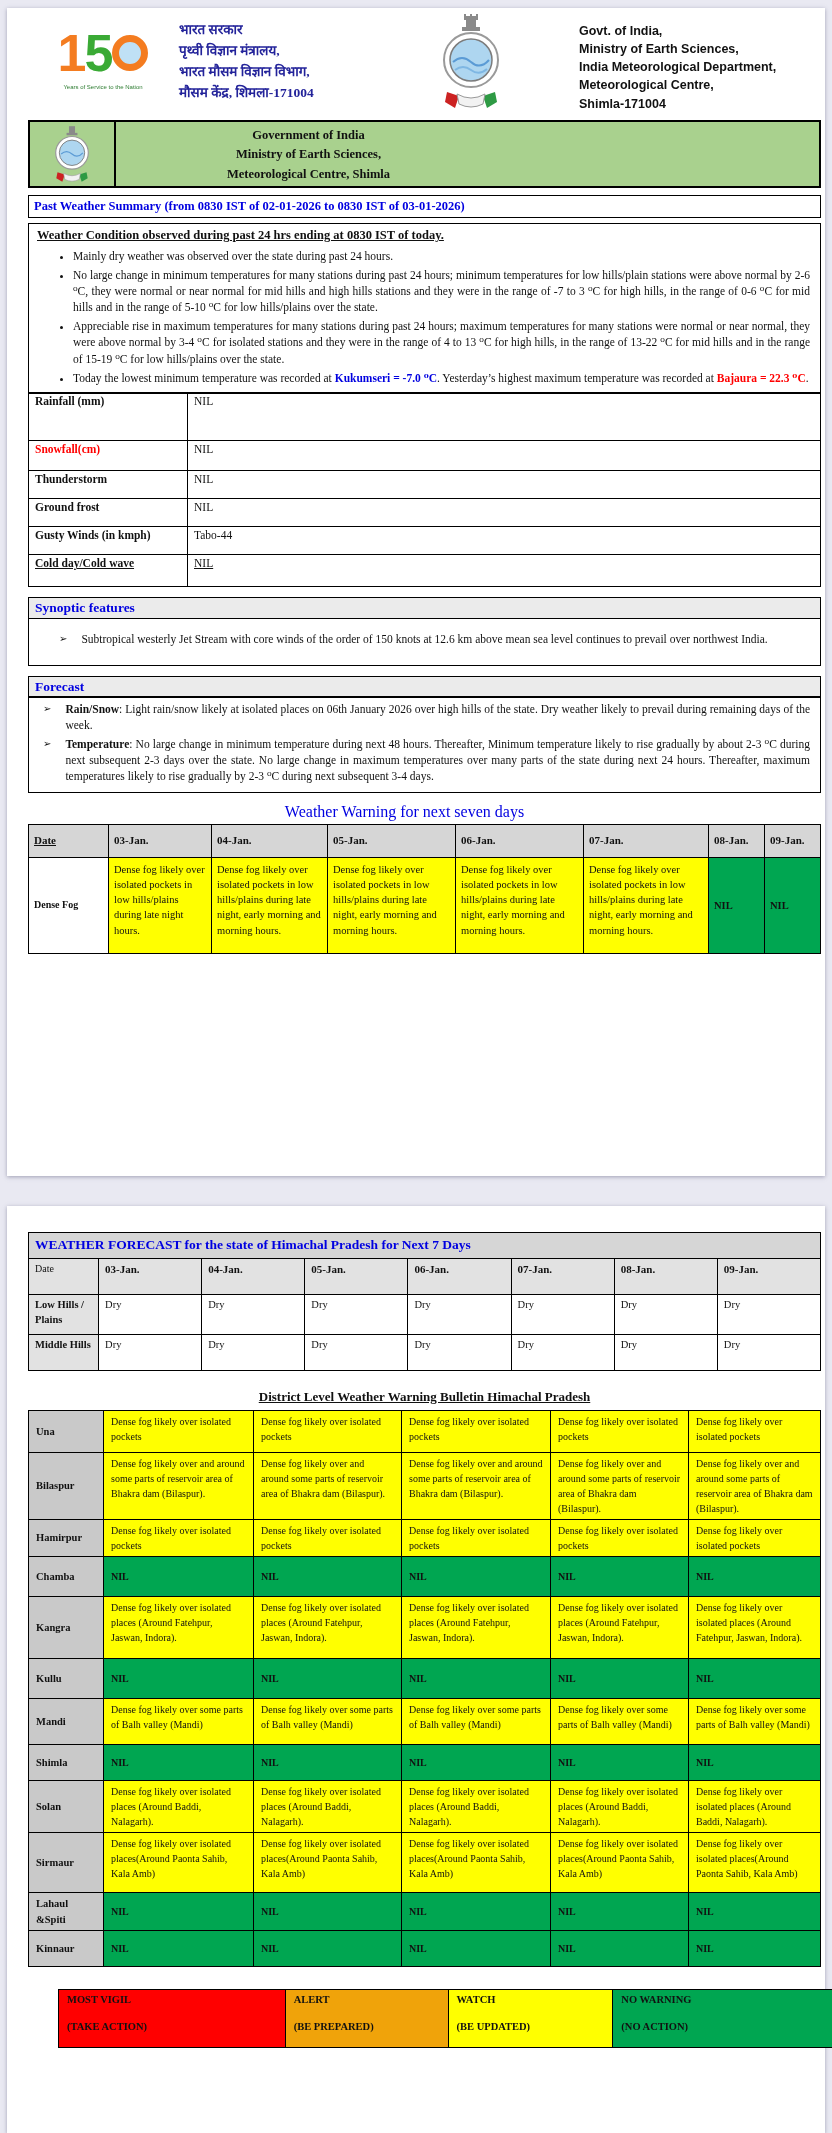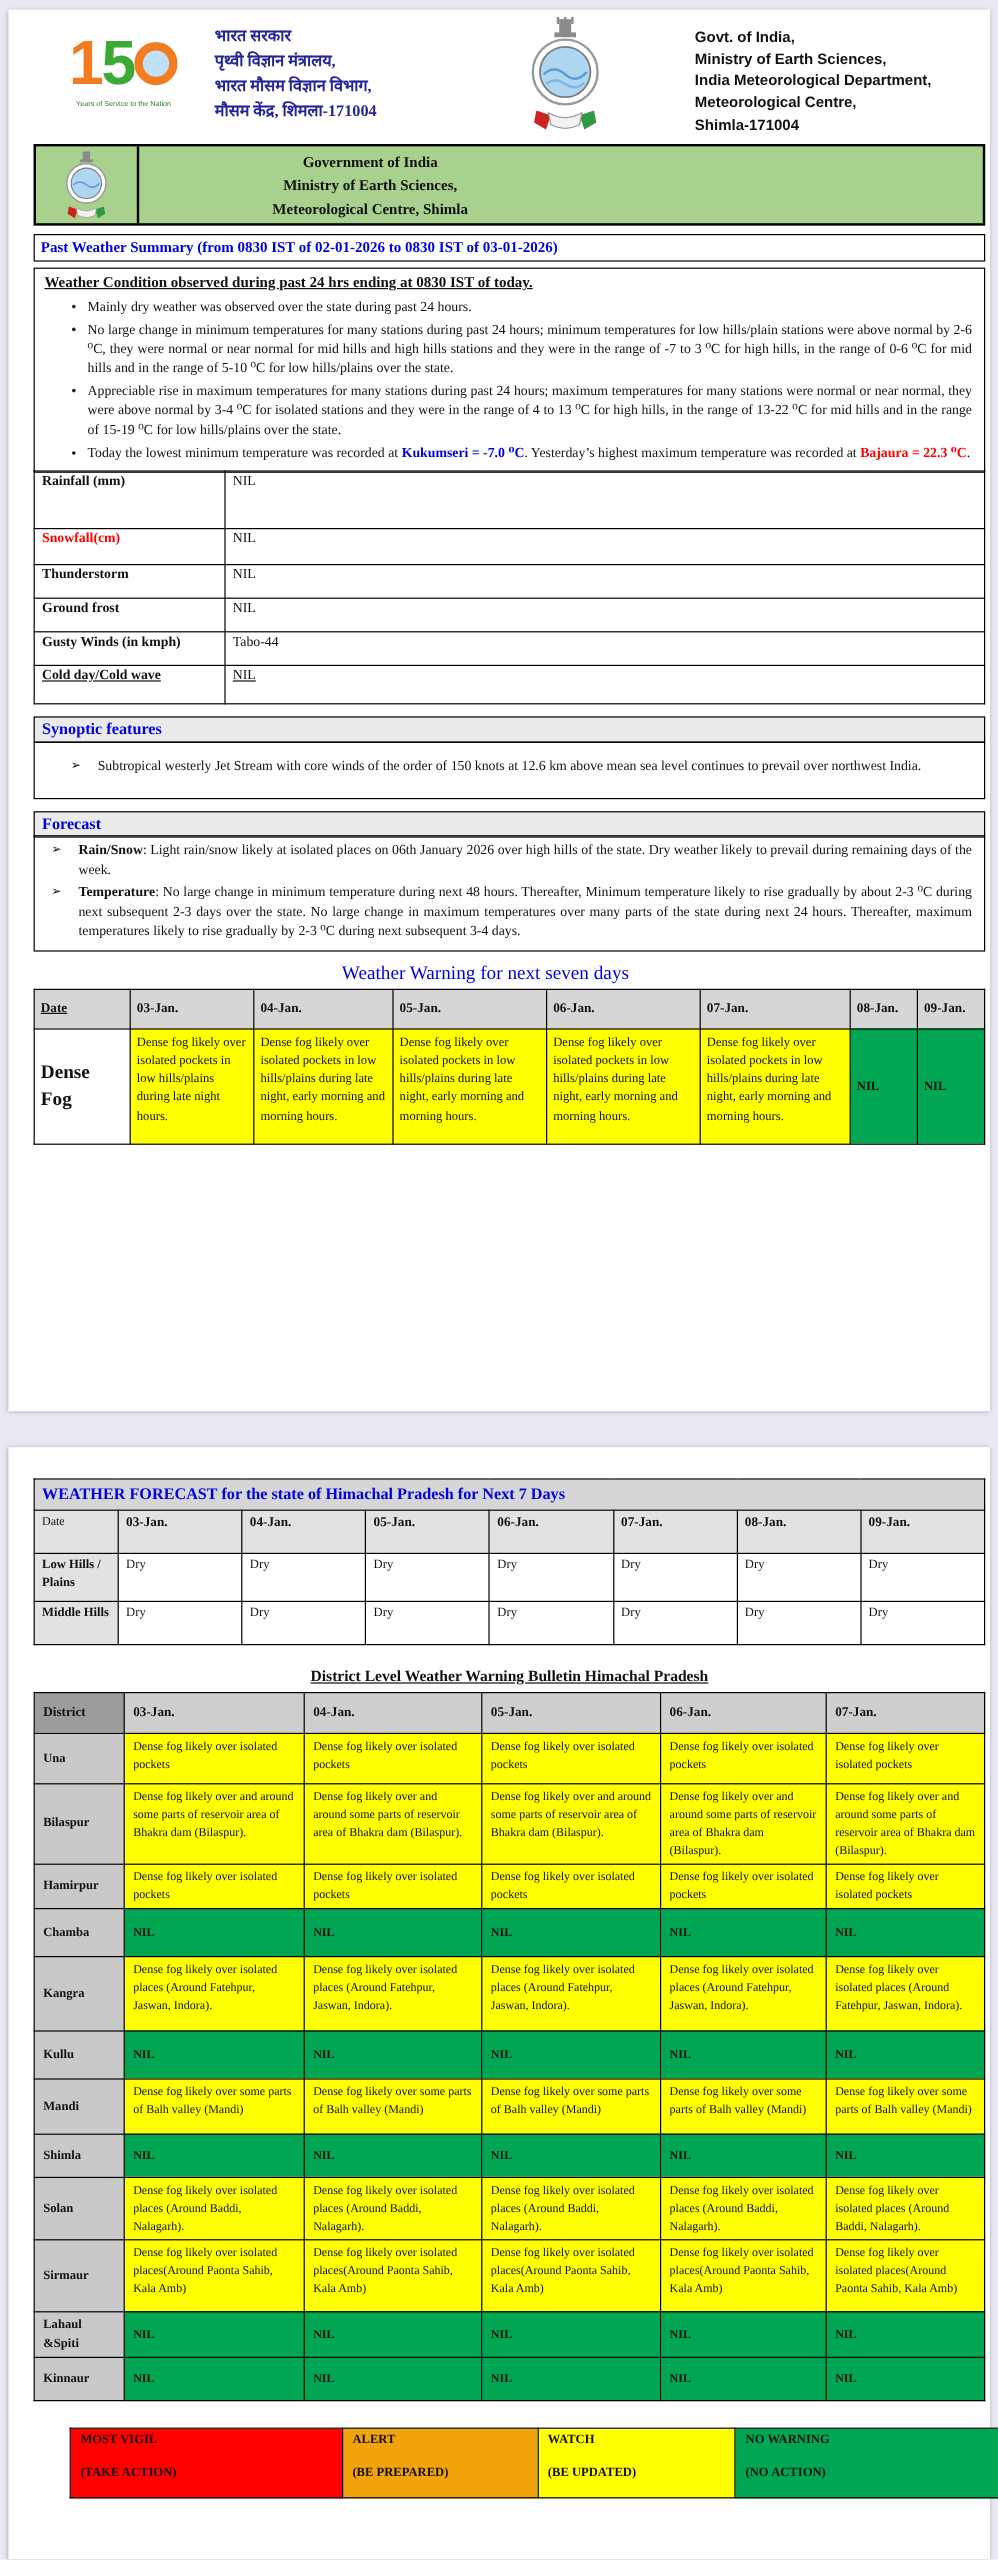--- a/index.html
+++ b/index.html
@@ -51,21 +51,21 @@
   .forecast-box{padding:4px 10px 6px 12px;font-size:11.5px;text-align:justify;}
   .arrow-item{display:flex;margin-bottom:2px;line-height:1.4;}
   .arrow-glyph{font-family:"DejaVu Sans",sans-serif;font-size:10px;margin:1px 14px 0 2px;}
 
   .warning-heading{text-align:center;color:#0000e0;font-weight:normal;font-size:16px;margin:10px 40px 3px 0;}
 
   .warn7-table{width:100%;font-size:10.5px;}
   .warn7-table td,.warn7-table th{border:1.5px solid #000;padding:4px 5px;vertical-align:top;text-align:left;line-height:1.45;}
   .warn7-table th{background:#d6d6d6;font-size:11px;vertical-align:middle;padding:8px 5px;}
   .warn7-table th.u{text-decoration:underline;}
-  .row-label{font-weight:bold;vertical-align:middle !important;background:#fff;font-size:16px;}
+  .row-label{font-weight:bold;vertical-align:middle !important;background:#fff;font-size:10px;}
 
   .fc7-table{width:100%;font-size:10.5px;margin-top:26px;}
   .fc7-table td,.fc7-table th{border:1.5px solid #000;padding:3px 6px;vertical-align:top;text-align:left;line-height:1.4;}
   .fc7-title{background:#d6d6d6;color:#0000e0;font-weight:bold;font-size:13.5px;padding:3px 5px;}
   .fc7-table th{background:#e2e2e2;font-size:11px;}
   .fc7-table th.datecell{font-weight:normal;font-size:10px;vertical-align:top;}
   .fc7-label{background:#e2e2e2;font-weight:bold;}
 
   .district-title{text-align:center;font-weight:bold;font-size:13px;text-decoration:underline;margin-top:18px;}
   .dist-table{width:100%;font-size:10px;margin-top:5px;}
@@ -309,28 +309,20 @@
     <table class="dist-table" id="dist-table">
         <colgroup>
           <col style="width: 75px;">
           <col style="width: 150px;">
           <col style="width: 148px;">
           <col style="width: 149px;">
           <col style="width: 138px;">
           <col style="width: 132px;">
         </colgroup>
         <tbody>
-          <tr style="height: 34px;">
-            <th class="corner">District</th>
-            <th class="day">03-Jan.</th>
-            <th class="day">04-Jan.</th>
-            <th class="day">05-Jan.</th>
-            <th class="day">06-Jan.</th>
-            <th class="day">07-Jan.</th>
-          </tr>
           <tr style="height: 42px;">
             <td class="dist-name">Una</td>
             <td class="cell-warn" style="background: rgb(255, 255, 0);">Dense fog likely over isolated pockets</td>
             <td class="cell-warn" style="background: rgb(255, 255, 0);">Dense fog likely over isolated pockets</td>
             <td class="cell-warn" style="background: rgb(255, 255, 0);">Dense fog likely over isolated pockets</td>
             <td class="cell-warn" style="background: rgb(255, 255, 0);">Dense fog likely over isolated pockets</td>
             <td class="cell-warn" style="background: rgb(255, 255, 0);">Dense fog likely over isolated pockets</td>
           </tr>
           <tr style="height: 62px;">
             <td class="dist-name">Bilaspur</td>

